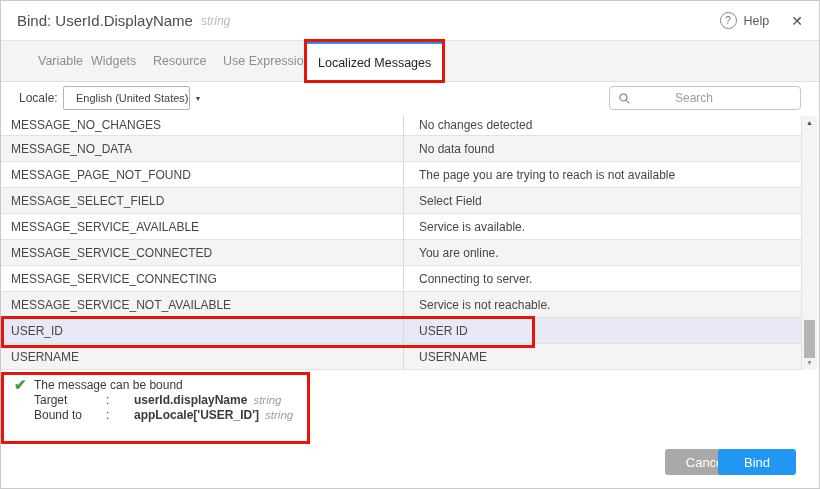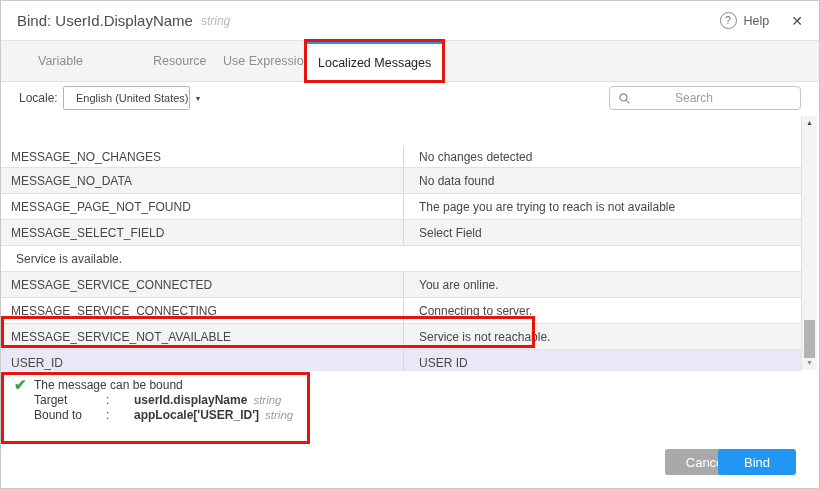--- a/index.html
+++ b/index.html
@@ -38,21 +38,21 @@
   .caret{font-size:7px;color:#444;margin-left:6px;}
   .searchbox{position:absolute;left:608px;top:4px;width:192px;height:24px;box-sizing:border-box;
     border:1px solid #c6c6c6;border-radius:4px;background:#fff;display:flex;align-items:center;padding:0 8px;}
   .searchbox svg{flex:0 0 auto;margin-right:6px;}
   .searchbox input{border:none;outline:none;flex:1;font-size:12px;color:#444;min-width:0;
     font-family:"Liberation Sans",sans-serif;background:transparent;margin-left:36px;}
   .searchbox input::placeholder{color:#9d9d9d;}
 
   
   .table{position:absolute;top:114px;left:0;right:0;height:256px;background:#fff;}
-  .tbody{position:absolute;left:0;top:0;right:18px;bottom:0;overflow:hidden;margin-top:32px;}
+  .tbody{position:absolute;left:0;top:0;right:18px;bottom:0;overflow:hidden;}
   .trow{display:flex;align-items:stretch;height:26px;box-sizing:border-box;
     border-bottom:1px solid #e2e2e2;background:#fff;cursor:pointer;}
   .trow:first-child{height:21px;}
   .trow:nth-child(even){background:#f4f4f4;}
   .trow.selected{background:var(--sel);}
   .cell{display:flex;align-items:center;font-size:12px;color:#474747;overflow:hidden;white-space:nowrap;}
   .cell.key{box-sizing:border-box;width:403px;padding-left:10px;border-right:1px solid #d8d8d8;}
   .cell.val{flex:1;padding-left:15px;}
 
   
@@ -97,20 +97,21 @@
     <span class="title-type">string</span>
     <span class="hdr-right">
       <span class="help-circle">?</span>
       <span class="help-label">Help</span>
       <span class="close-x">✕</span>
     </span>
   </div>
 
   <div class="tabbar">
       <div class="tab t1">Variable</div>
+      <div class="tab t2">Widgets</div>
       <div class="tab t3">Resource</div>
       <div class="tab t4">Use Expression</div>
       <div class="tab t5 active">Localized Messages</div>
     </div>
 
   <div class="toolbar">
     <span class="locale-label">Locale:</span>
     <div class="locale-select">
       <span class="locale-value">English (United States)</span>
       <span class="caret">▼</span>
@@ -136,20 +137,21 @@
         </div>
         <div class="trow">
           <div class="cell key">MESSAGE_PAGE_NOT_FOUND</div>
           <div class="cell val">The page you are trying to reach is not available</div>
         </div>
         <div class="trow">
           <div class="cell key">MESSAGE_SELECT_FIELD</div>
           <div class="cell val">Select Field</div>
         </div>
         <div class="trow">
+          <div class="cell key">MESSAGE_SERVICE_AVAILABLE</div>
           <div class="cell val">Service is available.</div>
         </div>
         <div class="trow">
           <div class="cell key">MESSAGE_SERVICE_CONNECTED</div>
           <div class="cell val">You are online.</div>
         </div>
         <div class="trow">
           <div class="cell key">MESSAGE_SERVICE_CONNECTING</div>
           <div class="cell val">Connecting to server.</div>
         </div>

